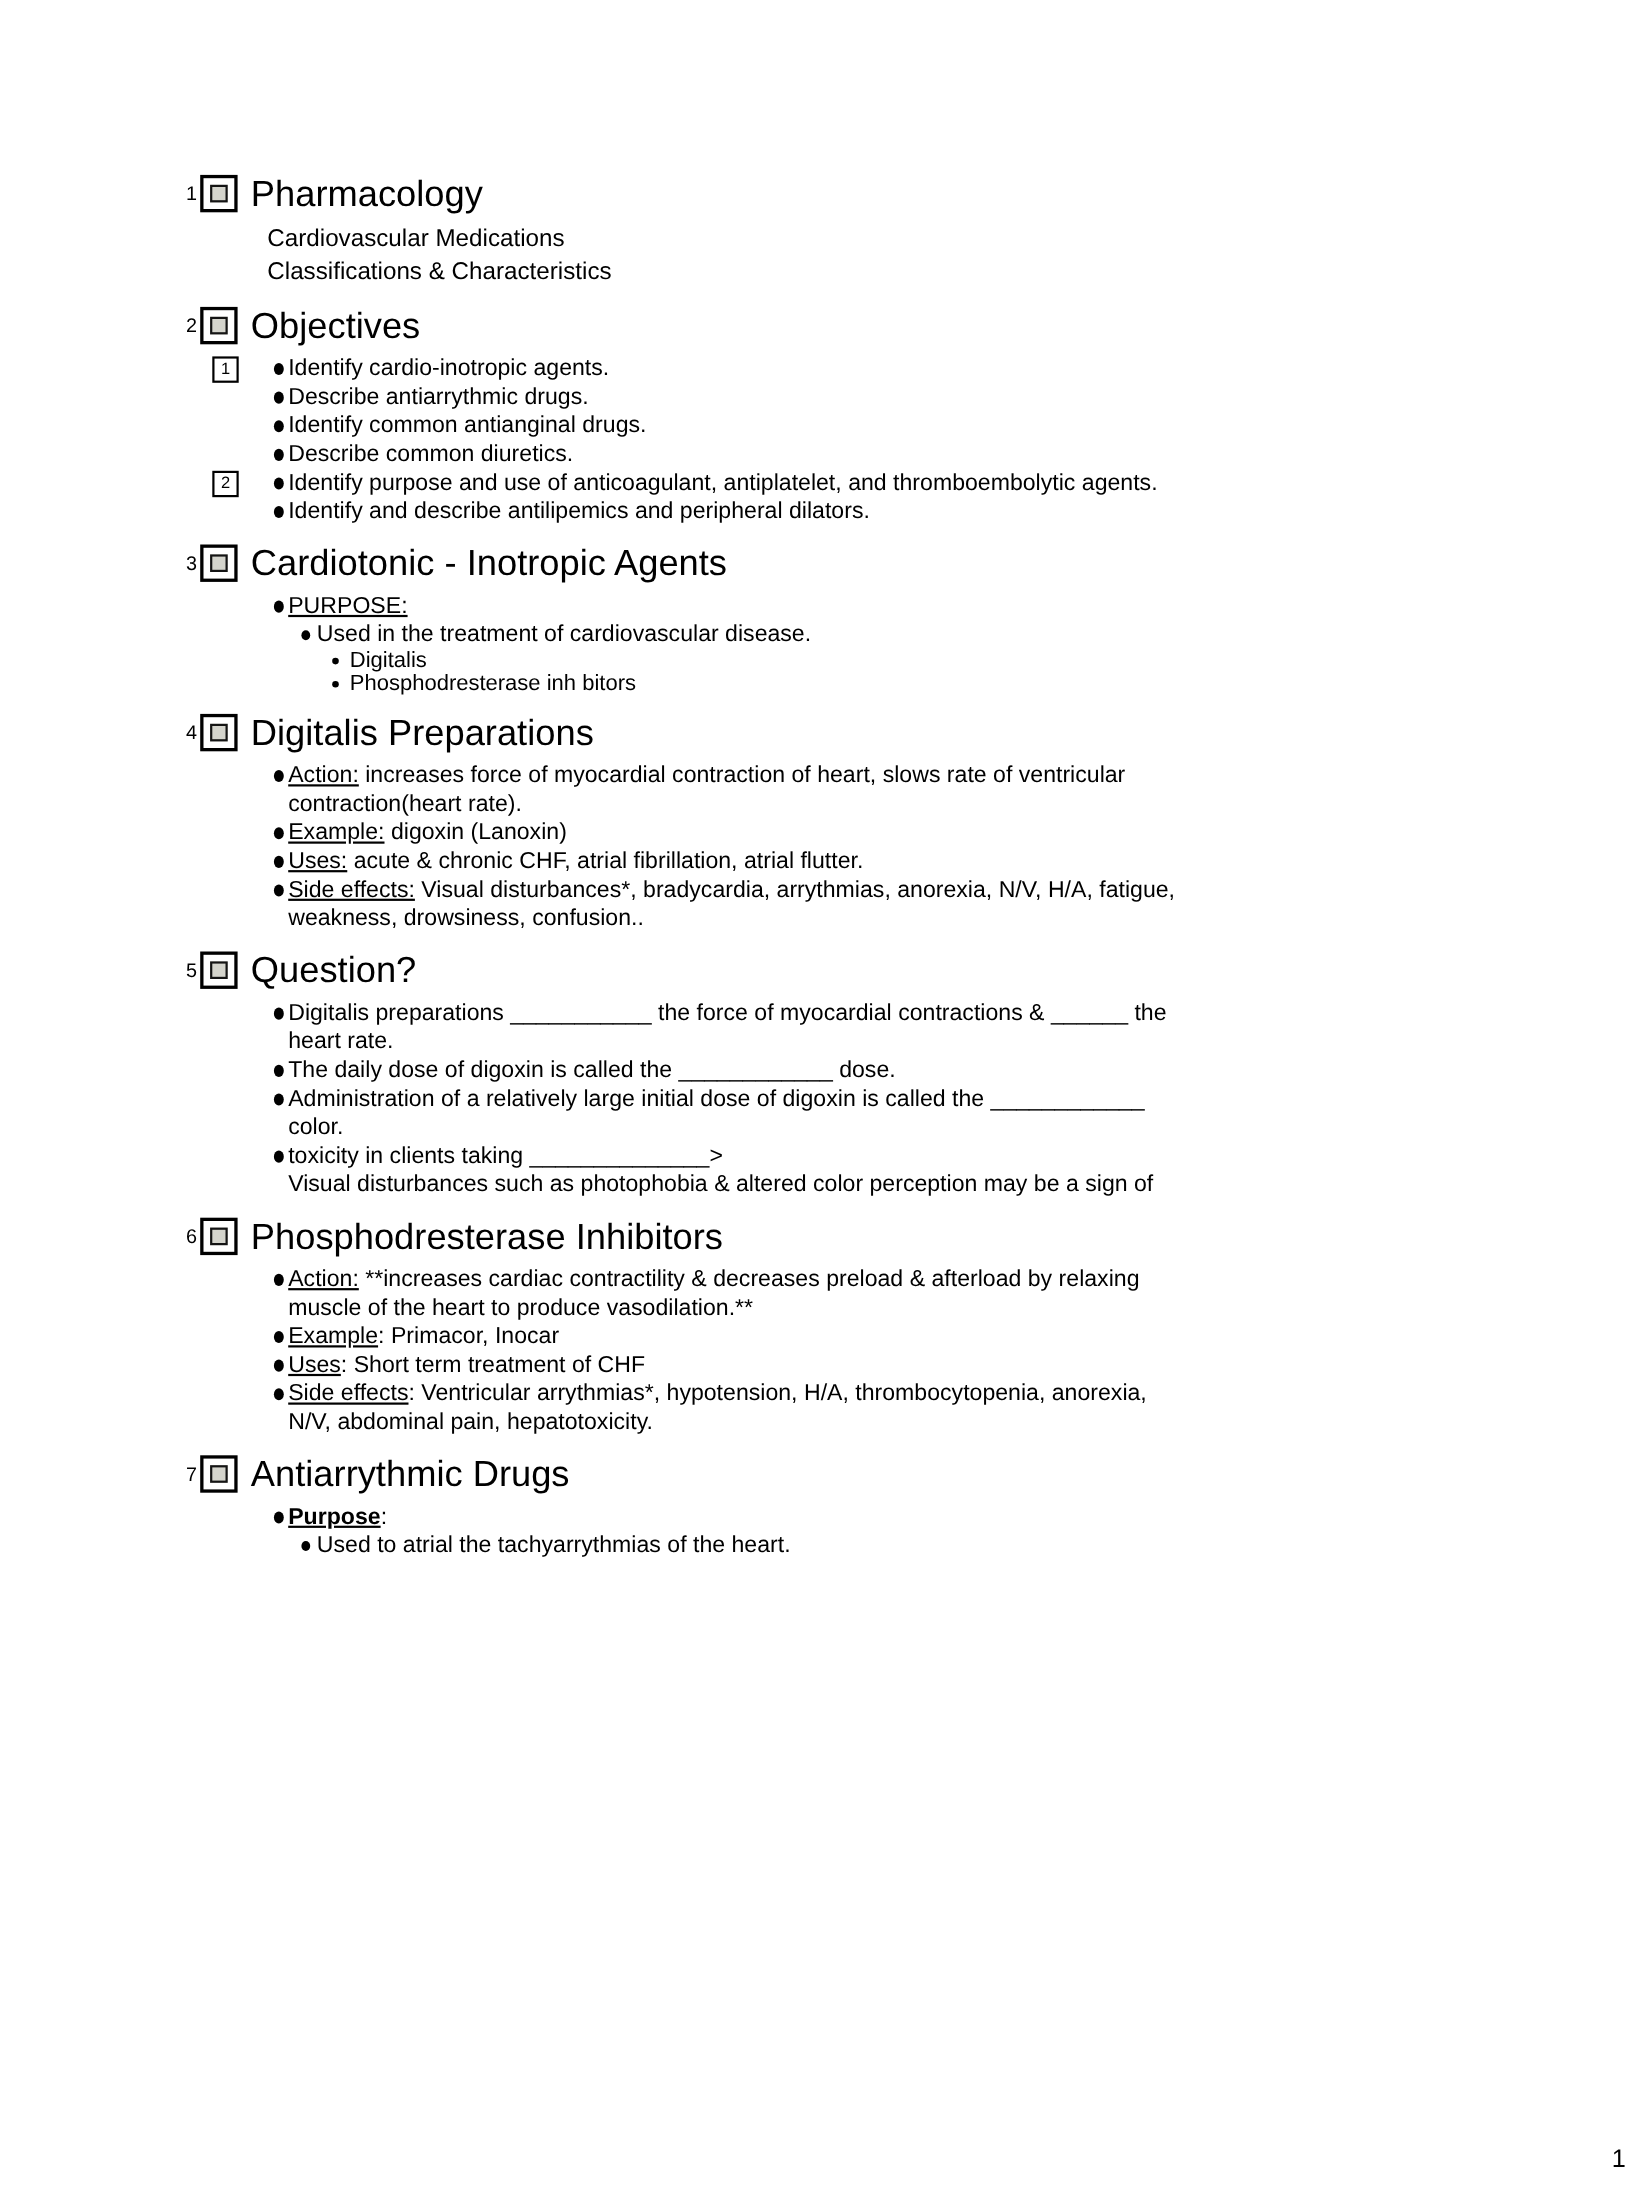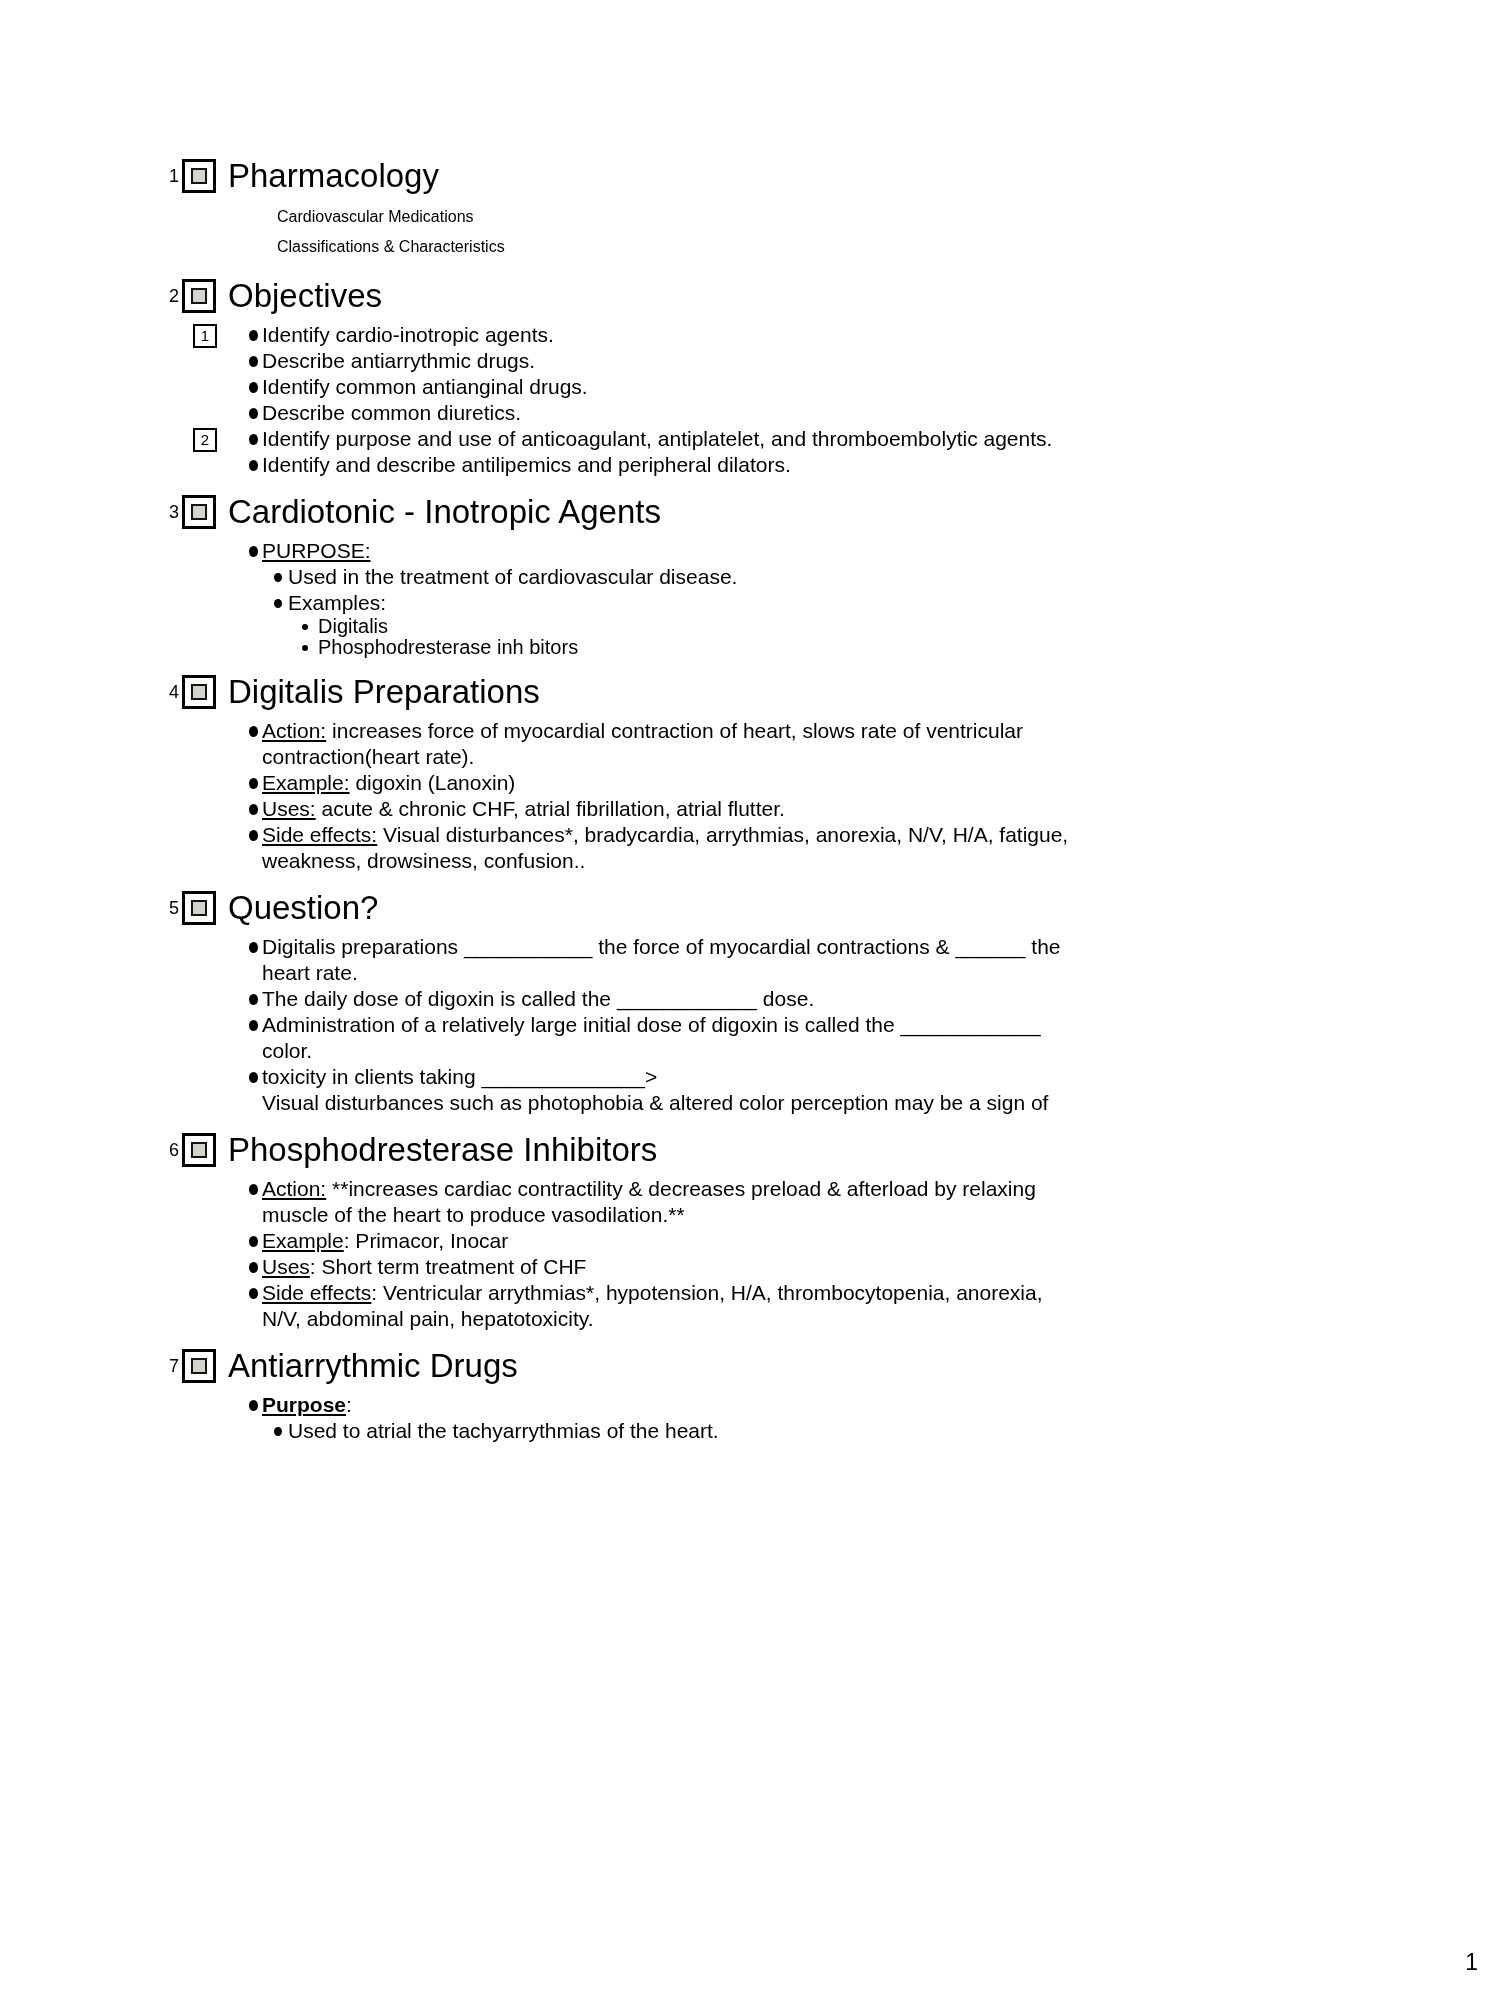--- a/index.html
+++ b/index.html
@@ -11,21 +11,21 @@
   .page{position:relative;width:1500px;height:2000px;box-sizing:border-box;
         padding:156px 40px 0 165px;}
   .slide{margin-bottom:14px;}
   .slide-header{display:flex;align-items:center;height:40px;margin-bottom:6px;}
   .slide-num{width:14px;font-size:18px;text-align:right;margin-right:3px;flex:0 0 auto;}
   .slide-icon{width:34px;height:34px;border:3px solid #000;box-sizing:border-box;
               display:flex;align-items:center;justify-content:center;flex:0 0 auto;}
   .slide-icon-inner{width:16px;height:16px;background:#d4d4cc;border:2px solid #141414;
               box-sizing:border-box;display:block;}
   .slide-title{font-size:33px;font-weight:400;margin:0 0 0 12px;line-height:40px;white-space:nowrap;}
-  .subtitle{font-size:16px;line-height:30px;margin-left:112px;}
+  .subtitle{font-size:22px;line-height:30px;margin-left:78px;}
   .bullet{position:relative;font-size:21px;line-height:26px;}
   .bullet .marker{position:absolute;background:#000;border-radius:50%;}
   .bullet.l1{padding-left:97px;}
   .bullet.l1 .marker{left:84px;top:8px;width:9px;height:11px;}
   .bullet.l2{padding-left:123px;}
   .bullet.l2 .marker{left:109px;top:9px;width:8px;height:9px;}
   .bullet.l3{padding-left:153px;font-size:20px;line-height:21px;}
   .bullet.l3 .marker{left:137px;top:8px;width:6px;height:6px;}
   .build-box{position:absolute;left:28px;top:2px;width:20px;height:20px;border:2px solid #000;
              box-sizing:content-box;font-size:15px;display:flex;align-items:center;
@@ -112,26 +112,20 @@
           <div class="btext">
             <div class="bline"><span class="label">PURPOSE:</span></div>
           </div>
         </div>
         <div class="bullet l2">
           <span class="marker"></span>
           <div class="btext">
             <div class="bline"><span>Used in the treatment of cardiovascular disease.</span></div>
           </div>
         </div>
-        <div class="bullet l2">
-          <span class="marker"></span>
-          <div class="btext">
-            <div class="bline"><span>Examples:</span></div>
-          </div>
-        </div>
         <div class="bullet l3">
           <span class="marker"></span>
           <div class="btext">
             <div class="bline"><span>Digitalis</span></div>
           </div>
         </div>
         <div class="bullet l3">
           <span class="marker"></span>
           <div class="btext">
             <div class="bline"><span>Phosphodresterase inh bitors</span></div>

